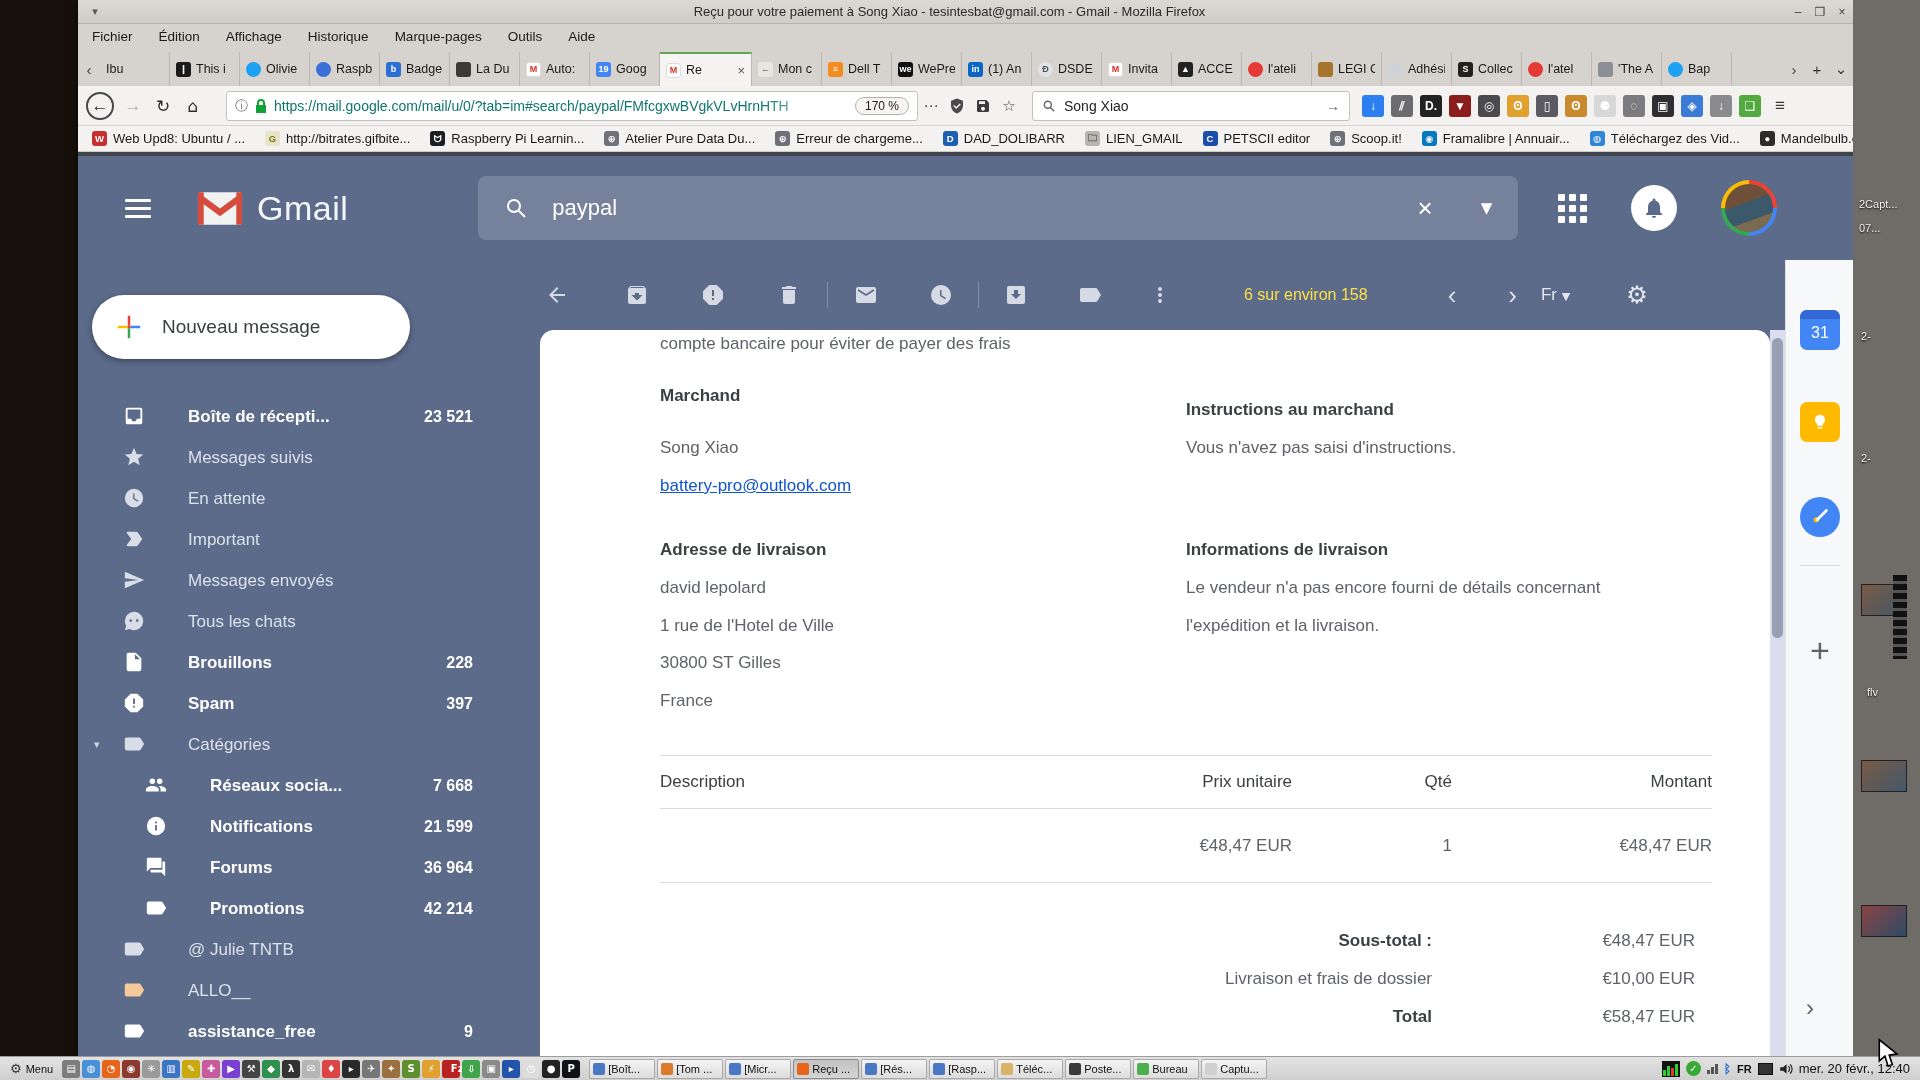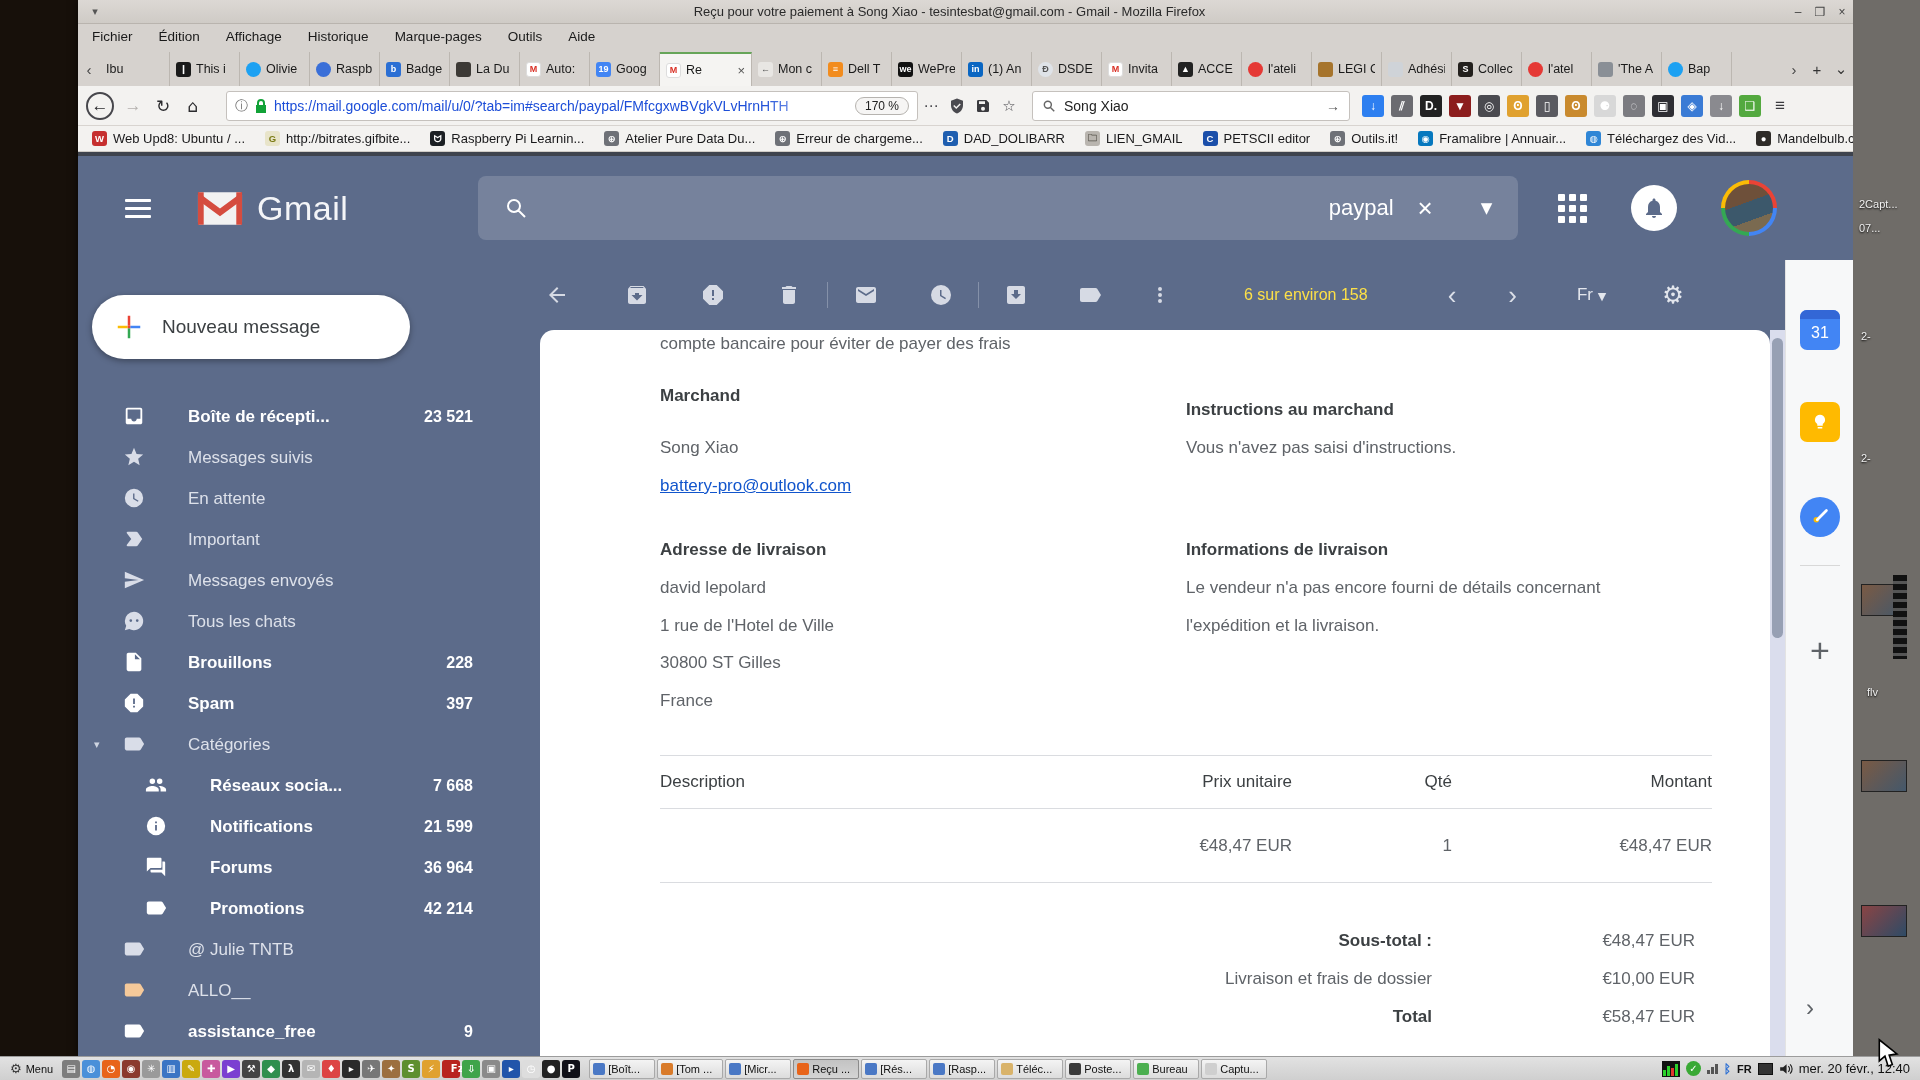--- a/index.html
+++ b/index.html
@@ -29,37 +29,37 @@
   .tab .tlabel{overflow:hidden;flex:1;}
   .tab .tclose{color:#555;font-size:13px;}
   .tico{width:15px;height:15px;border-radius:3px;flex:none;display:flex;align-items:center;justify-content:center;font-size:9px;font-weight:bold;color:#fff;line-height:1;}
   .newtab,.alltabs{width:24px;height:34px;display:flex;align-items:center;justify-content:center;color:#333;font-size:15px;}
   
   #navbar{height:40px;background:#f3f2f0;display:flex;align-items:center;border-bottom:1px solid #d8d4d0;padding-left:8px;}
   .navbtn{width:30px;height:30px;display:flex;align-items:center;justify-content:center;font-size:17px;color:#2b2b2e;}
   #nav-back{border:2px solid #47474c;border-radius:50%;width:28px;height:28px;margin-right:4px;}
   #nav-fwd{color:#b3b0ad;}
   #urlbar{width:692px;height:30px;margin-left:18px;background:#fff;border:1px solid #c5c1bd;border-radius:3px;display:flex;align-items:center;padding:0 8px;gap:7px;}
-  #url-text{flex:1;font-size:14px;color:#1d4ed8;white-space:nowrap;overflow:hidden;
+  #url-text{flex:1;font-size:14px;color:#0f766e;white-space:nowrap;overflow:hidden;
      -webkit-mask-image:linear-gradient(90deg,#000 85%,transparent);mask-image:linear-gradient(90deg,#000 85%,transparent);}
   #zoom-pill{font-size:12px;color:#222;border:1px solid #b6b3af;border-radius:10px;padding:1px 9px;background:#f6f5f4;white-space:nowrap;}
   .pagebtn{color:#4a4a4f;font-size:15px;width:26px;text-align:center;}
   #searchbar{width:318px;height:30px;margin-left:10px;background:#fff;border:1px solid #c5c1bd;border-radius:3px;display:flex;align-items:center;padding:0 9px;gap:8px;font-size:14px;color:#222;}
   #searchbar .grow{flex:1;}
   #navicons{display:flex;align-items:center;margin-left:12px;gap:7px;}
   .nico{width:22px;height:22px;border-radius:3px;display:flex;align-items:center;justify-content:center;font-size:12px;font-weight:bold;color:#fff;}
   #nav-menu{margin-left:6px;font-size:17px;color:#3a3a3e;width:26px;text-align:center;}
   
   #bmbar{height:26px;background:#f3f2f0;display:flex;align-items:center;padding-left:14px;gap:20px;font-size:13px;color:#19191b;border-bottom:1px solid #cfcbc6;overflow:hidden;}
   .bm{display:flex;align-items:center;gap:6px;white-space:nowrap;}
   .bmico{width:15px;height:15px;border-radius:3px;display:flex;align-items:center;justify-content:center;font-size:9.5px;font-weight:bold;color:#fff;flex:none;}
   #darkline{height:4px;background:#3e434d;}
   
   #gmail{flex:1;display:flex;flex-direction:column;background:#5c6b8a;min-height:0;}
-  #gm-header{height:104px;display:flex;align-items:center;flex:none;text-align:right;}
+  #gm-header{height:104px;display:flex;align-items:center;flex:none;}
   #gm-burger{width:26px;margin-left:47px;display:flex;flex-direction:column;gap:5px;}
   #gm-burger span{height:3px;background:#fff;border-radius:1px;}
   #gm-logo{display:flex;align-items:center;gap:14px;margin-left:46px;}
   #gm-logo .envelope{width:46px;height:35px;}
   #gm-wordmark{color:#f4f5f8;font-size:34px;letter-spacing:.5px;}
   #gm-search{width:1040px;height:64px;margin-left:130px;background:rgba(255,255,255,.16);border-radius:8px;display:flex;align-items:center;padding:0 26px;gap:24px;}
   #gm-search .q{color:#fff;font-size:22px;flex:1;}
   #gm-search .x{color:#fff;font-size:26px;}
   #gm-search .caret{color:#fff;font-size:15px;margin-left:24px;}
   #gm-right{display:flex;align-items:center;margin-left:40px;gap:44px;}
@@ -343,21 +343,21 @@
         <span class="bm">
           <span class="bmico" style="background: rgb(185, 181, 175); color: rgb(90, 87, 79);">🗀</span>
           <span>LIEN_GMAIL</span>
         </span>
         <span class="bm">
           <span class="bmico" style="background: rgb(27, 79, 170); color: rgb(255, 255, 255);">C</span>
           <span>PETSCII editor</span>
         </span>
         <span class="bm">
           <span class="bmico" style="background: rgb(110, 113, 119); color: rgb(255, 255, 255);">⊕</span>
-          <span>Outils.it!</span>
+          <span>Scoop.it!</span>
         </span>
         <span class="bm">
           <span class="bmico" style="background: rgb(6, 120, 190); color: rgb(255, 255, 255);">◉</span>
           <span>Framalibre | Annuair...</span>
         </span>
         <span class="bm">
           <span class="bmico" style="background: rgb(47, 134, 214); color: rgb(255, 255, 255);">◍</span>
           <span>Téléchargez des Vid...</span>
         </span>
         <span class="bm">
@@ -561,21 +561,21 @@
                 </svg></span>
               <span class="gtico" style="margin-right: 46px;"><svg viewBox="0 0 24 24" width="24" height="24">
                   <path fill="#d6dae4" d="M17.6 5c.6 0 1.2.3 1.6.8L23 12l-3.8 6.2c-.4.5-1 .8-1.6.8H4c-1.1 0-2-.9-2-2V7c0-1.1.9-2 2-2h13.6z"></path>
                 </svg></span>
               <span class="gtico" style="margin-right: 0px;"><svg viewBox="0 0 24 24" width="24" height="24">
                   <path fill="#d6dae4" d="M12 8a2 2 0 1 0 0-4 2 2 0 0 0 0 4zm0 2a2 2 0 1 0 0 4 2 2 0 0 0 0-4zm0 6a2 2 0 1 0 0 4 2 2 0 0 0 0-4z"></path>
                 </svg></span>
               <span id="gm-count" style="margin-left: 72px;">6 sur environ 158</span>
               <span class="gm-arrow" style="margin-left: 80px;">‹</span>
               <span class="gm-arrow" style="margin-left: 52px;">›</span>
-              <span id="gm-lang" style="margin-left: 60px;"><span>Fr</span> <span class="dj" style="font-size:11px;">▼</span></span>
+              <span id="gm-lang" style="margin-left: 24px;"><span>Fr</span> <span class="dj" style="font-size:11px;">▼</span></span>
               <span class="dj" id="gm-gear" style="margin-left: 56px;">⚙</span>
             </div>
           <div id="gm-cardwrap">
             <div id="gm-card">
               <div class="abs" style="left:120px;top:4px;">compte bancaire pour éviter de payer des frais</div>
               <div class="abs h" style="left:120px;top:56px;">Marchand</div>
               <div class="abs" style="left:120px;top:108px;">Song Xiao</div>
               <a class="abs maillink" style="left:120px;top:146px;" href="#">battery-pro@outlook.com</a>
               <div class="abs h" style="left:646px;top:70px;">Instructions au marchand</div>
               <div class="abs" style="left:646px;top:108px;">Vous n'avez pas saisi d'instructions.</div>

